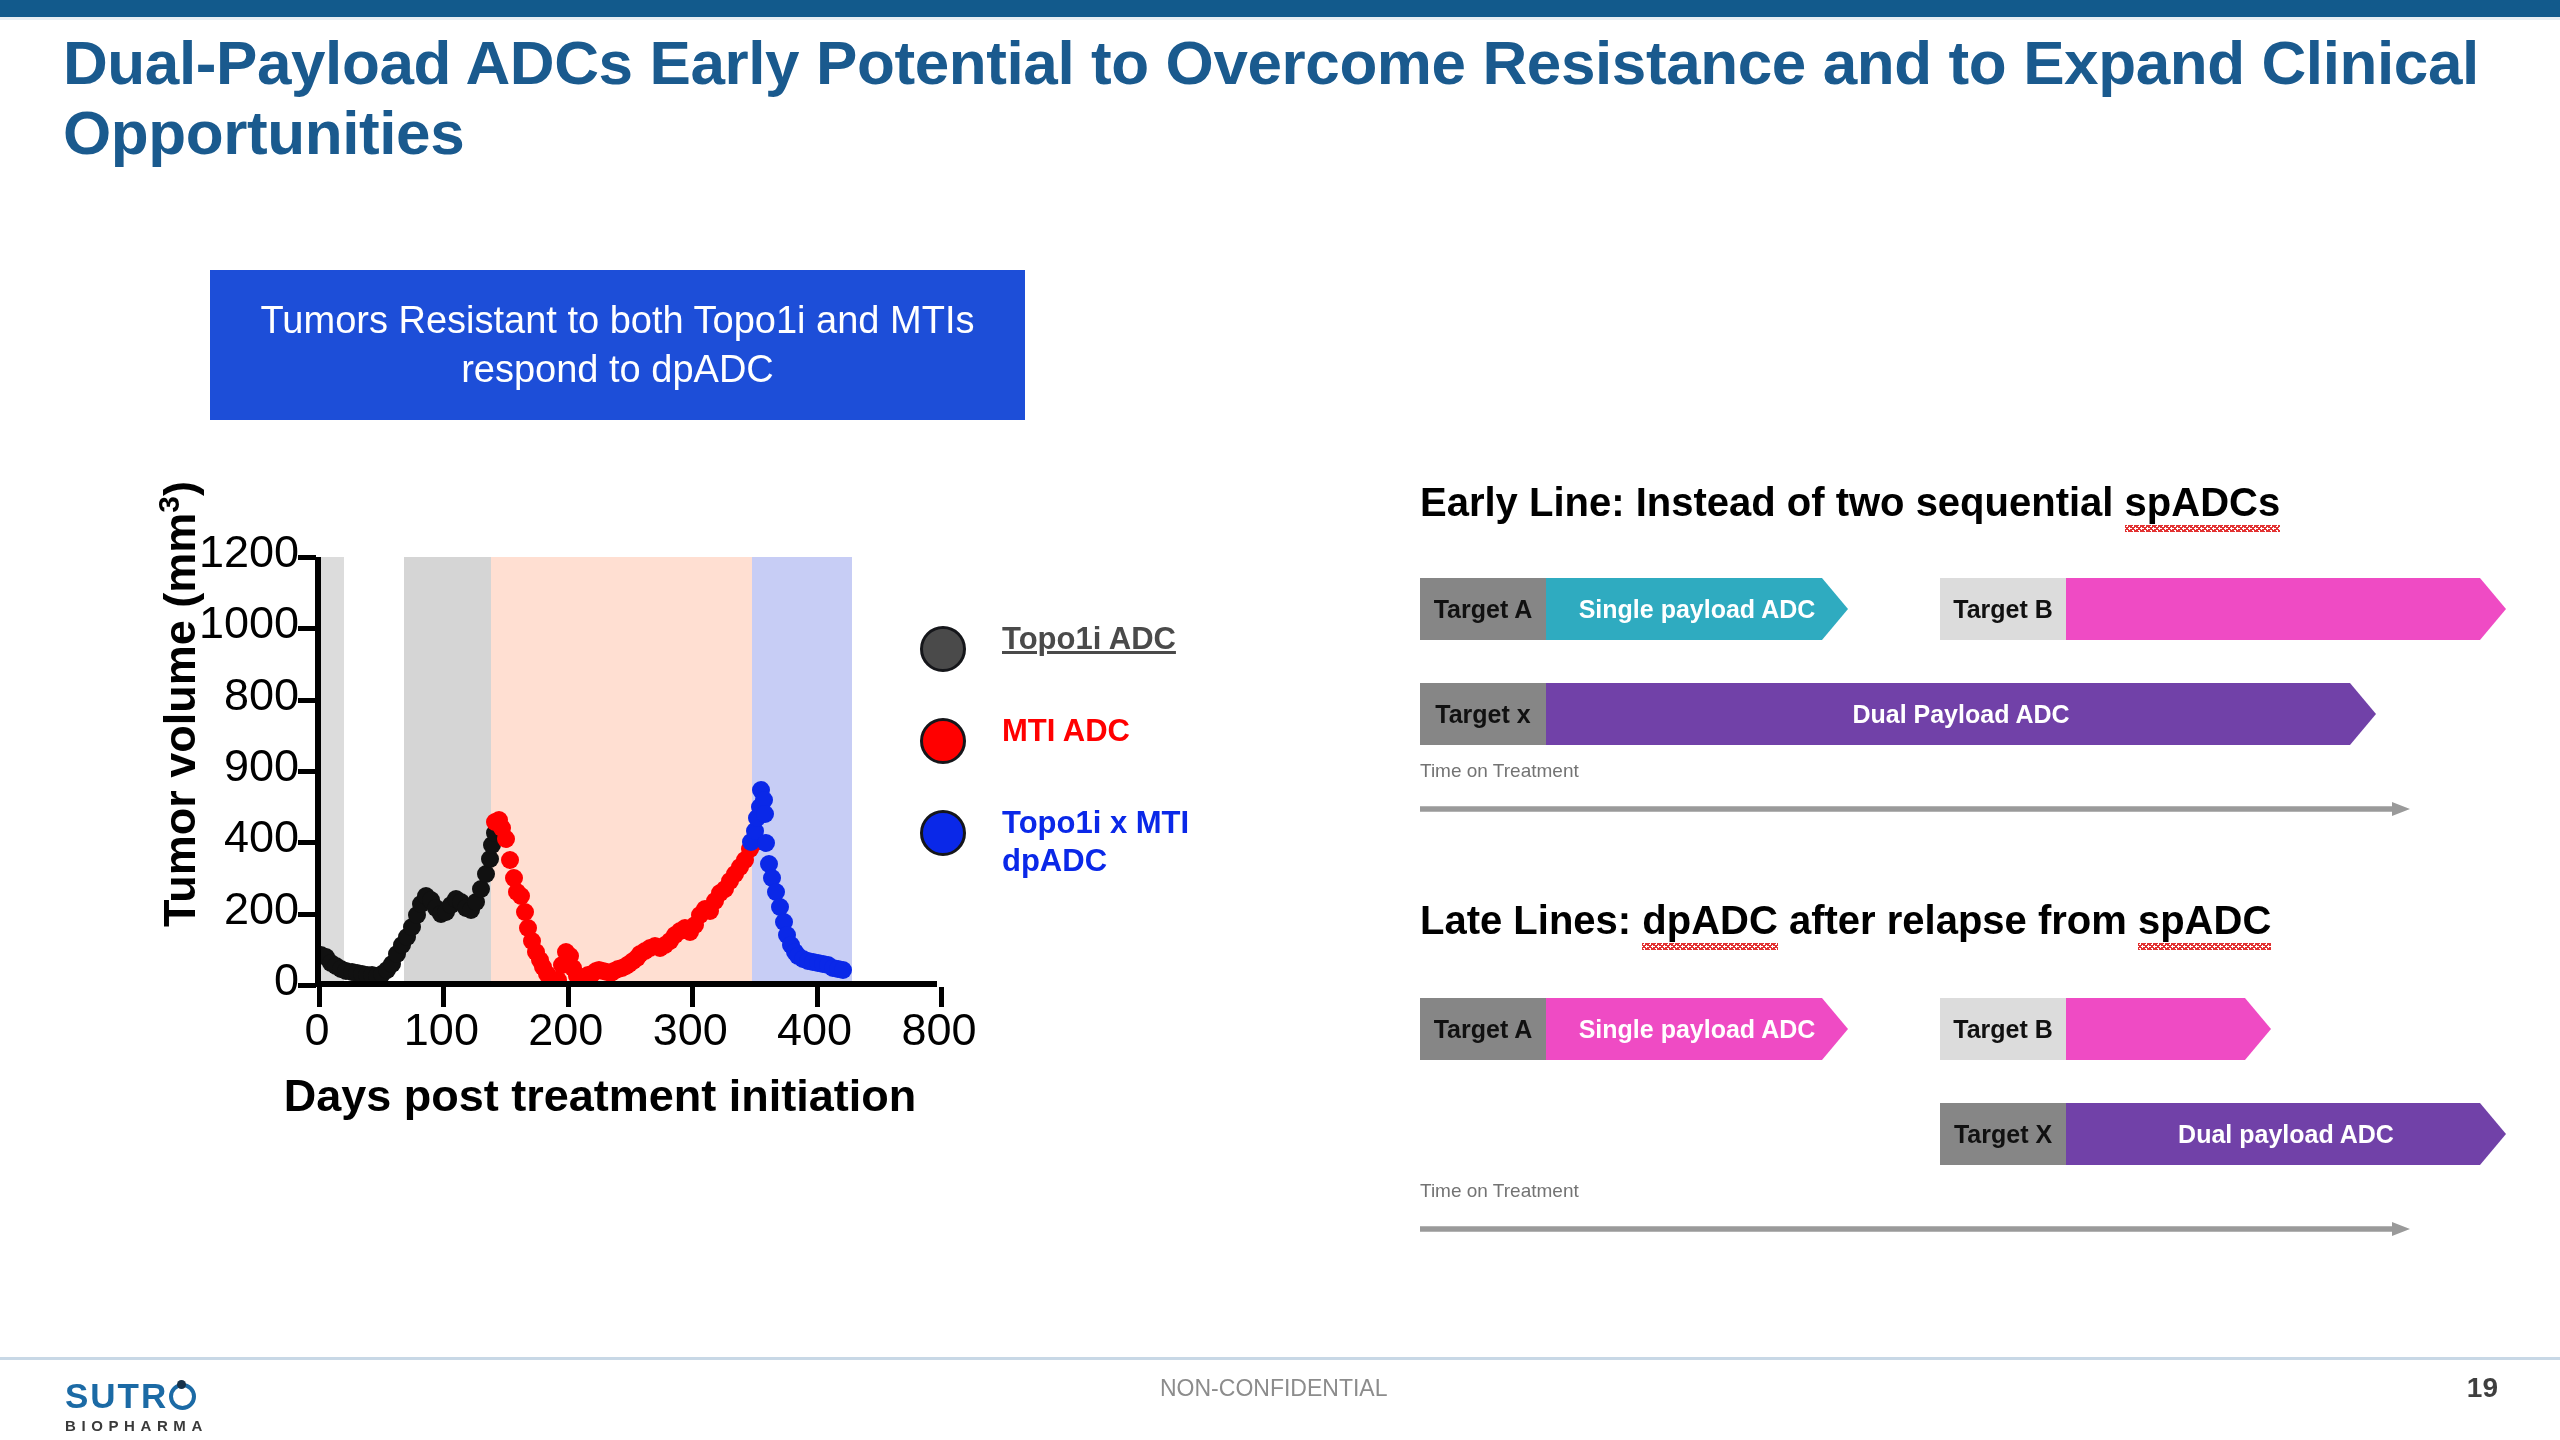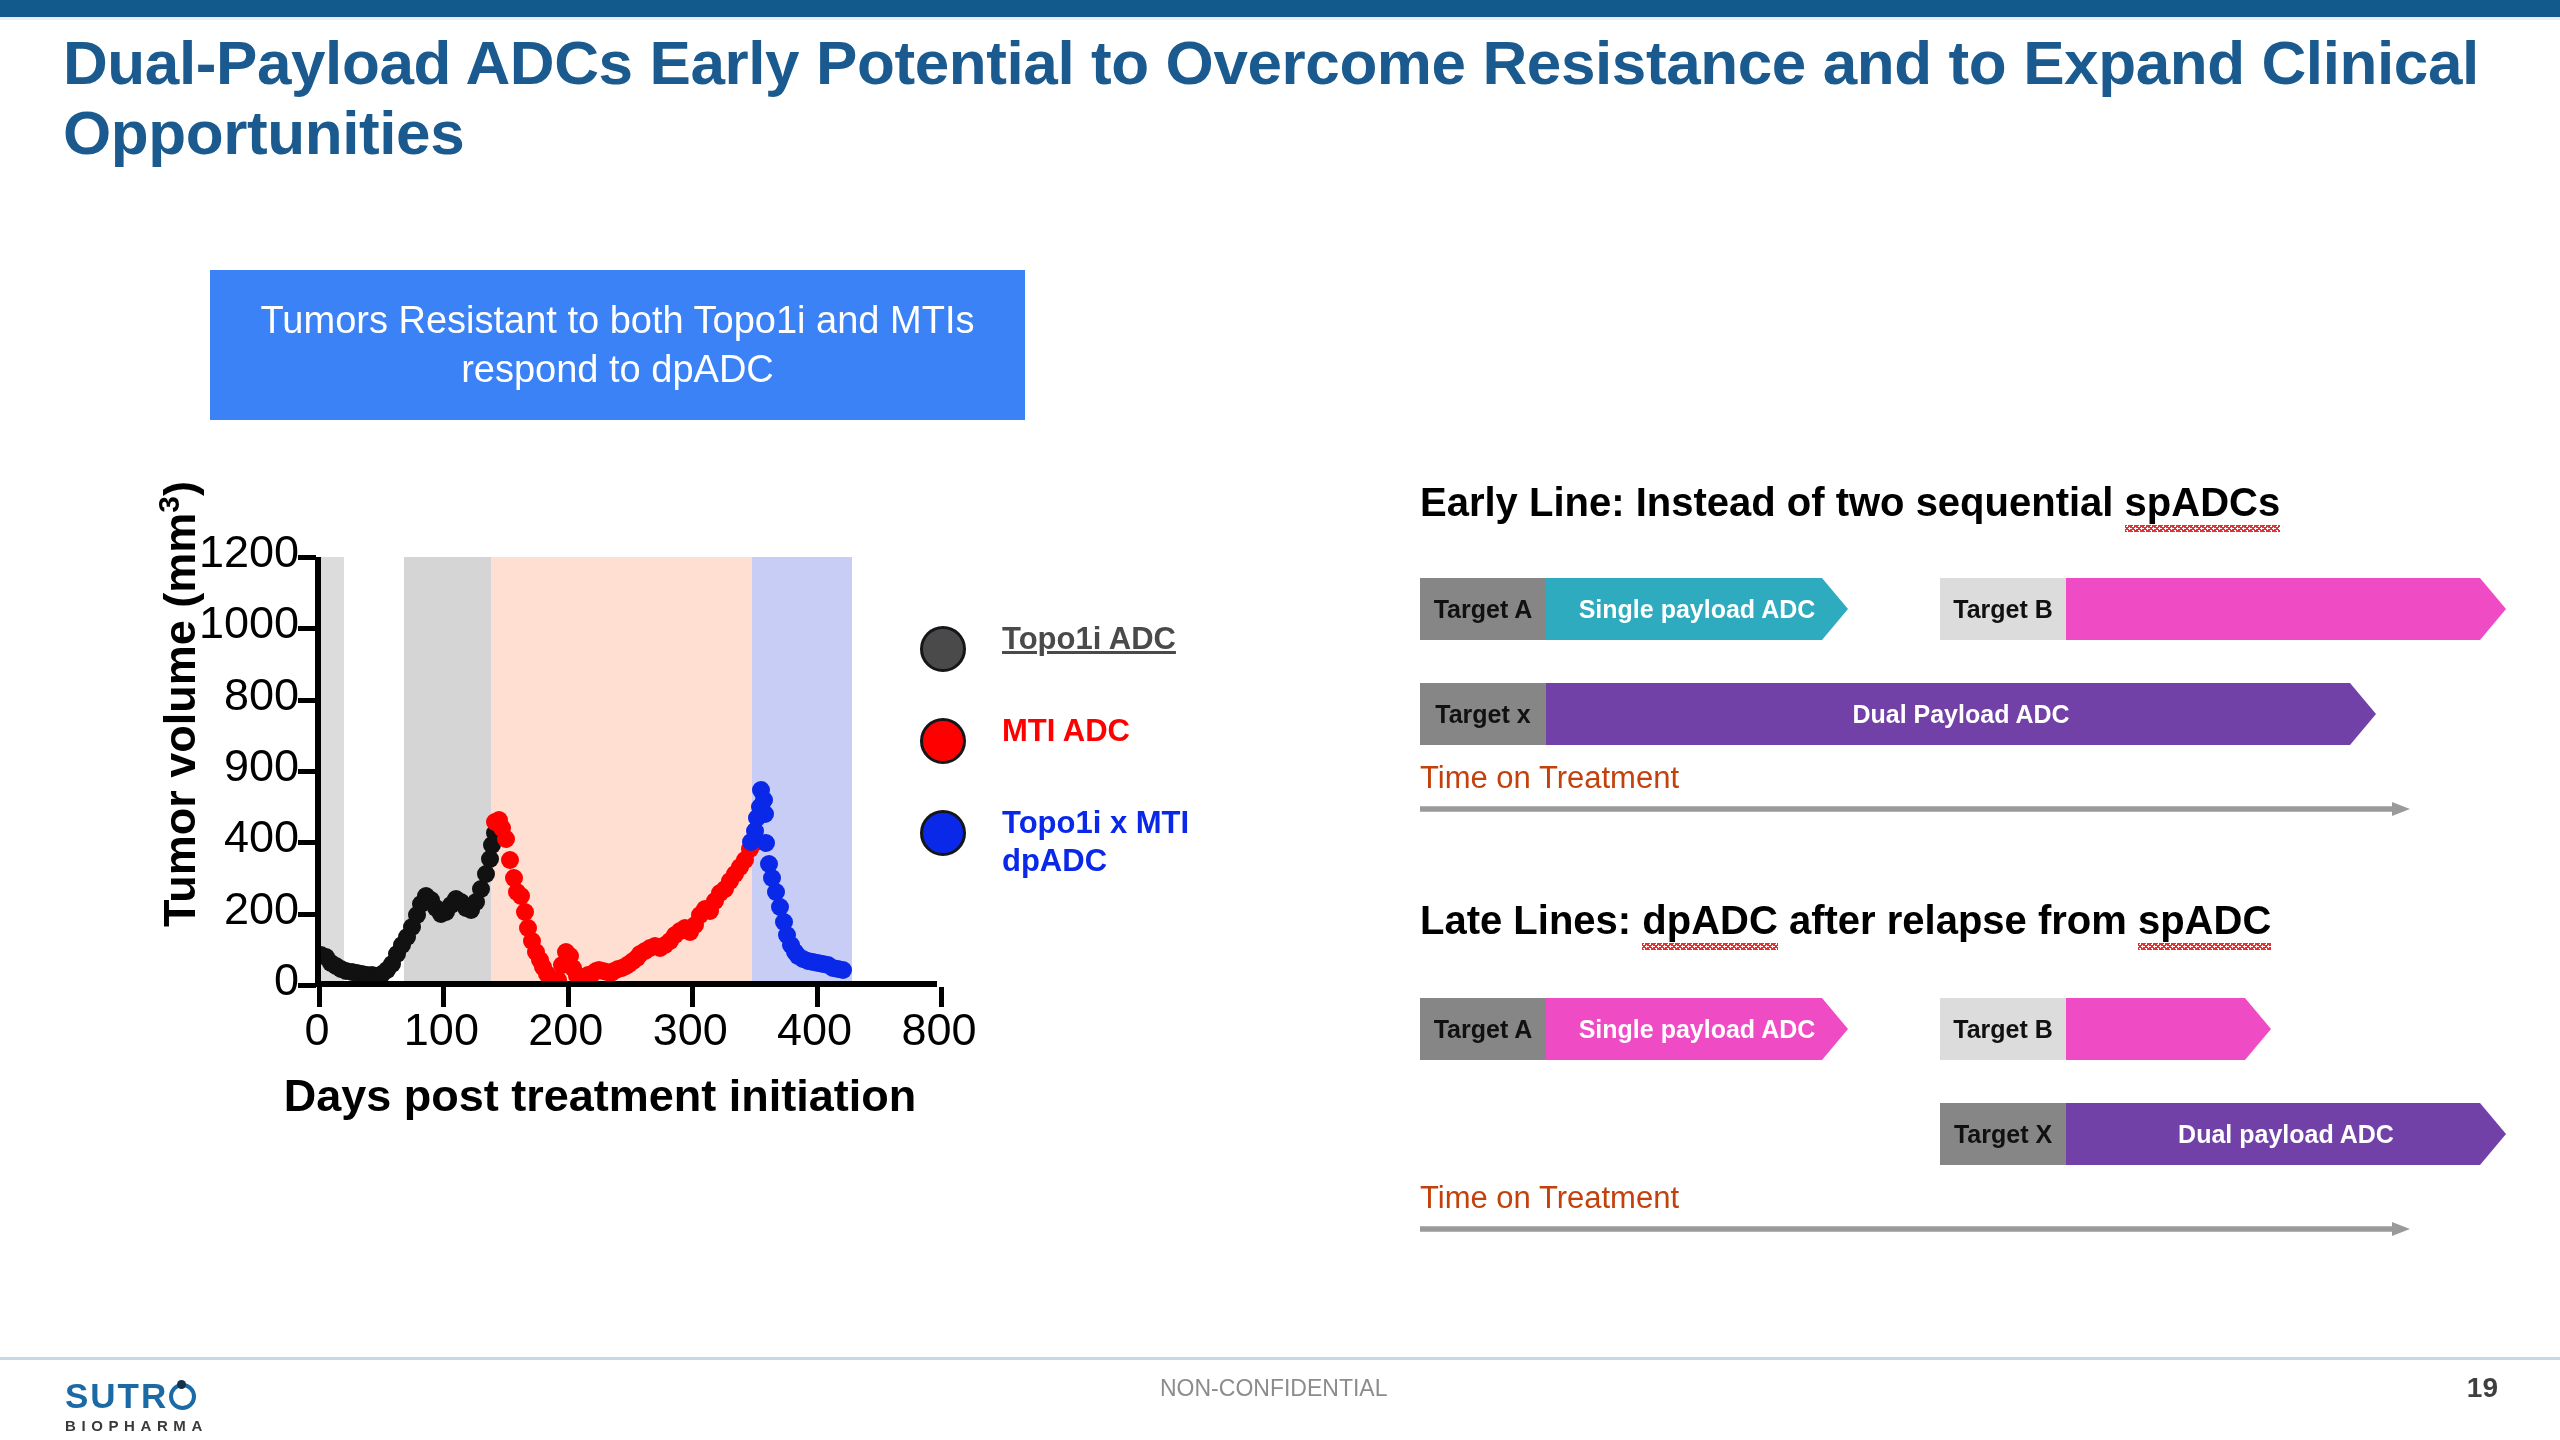--- a/index.html
+++ b/index.html
@@ -17,21 +17,21 @@
 
   
   .title {
     position:absolute; left:63px; top:28px; width:2420px;
     font-size:62px; font-weight:bold; line-height:1.13;
     color:#1a5a8e; letter-spacing:-0.4px;
   }
 
   
   .hdrbox {
-    position:absolute; background:#3b82f6; color:#ffffff;
+    position:absolute; background:#1d4ed8; color:#ffffff;
     display:flex; align-items:center; justify-content:center; text-align:center;
     font-size:38px; font-weight:400; line-height:1.28;
   }
   #left-hdr  { left:210px;  top:270px; width:815px; height:150px; }
   #right-hdr { left:1498px; top:260px; width:848px; height:150px; }
 
   
   #chart { position:absolute; left:110px; top:540px; width:950px; height:620px; }
 
   .plot {
@@ -95,21 +95,21 @@
   .barrow { position:absolute; height:62px; display:flex; align-items:stretch; }
   .tgt {
     display:flex; align-items:center; justify-content:center;
     font-size:25px; font-weight:bold; color:#111;
   }
   .arrow {
     position:relative; display:flex; align-items:center; justify-content:center;
     font-size:25px; font-weight:bold; color:#fff;
   }
   .arrow.head { clip-path: polygon(0 0, calc(100% - 26px) 0, 100% 50%, calc(100% - 26px) 100%, 0 100%); }
-  .tl-label { position:absolute; font-size:31px; color:#c2410c; white-space:nowrap; }
+  .tl-label { position:absolute; font-size:19px; color:#737373; white-space:nowrap; }
   .tl-line {
     position:absolute; height:5px; background:#9a9a9a;
     clip-path: polygon(0 30%, calc(100% - 18px) 30%, calc(100% - 18px) 0,
                        100% 50%, calc(100% - 18px) 100%, calc(100% - 18px) 70%, 0 70%);
   }
 
   
   .foot-rule { position:absolute; left:0; top:1357px; width:2560px; height:3px; background:#c8d8e6; }
   #logo { position:absolute; left:65px; top:1378px; width:230px; }
   .logo-sutro {

